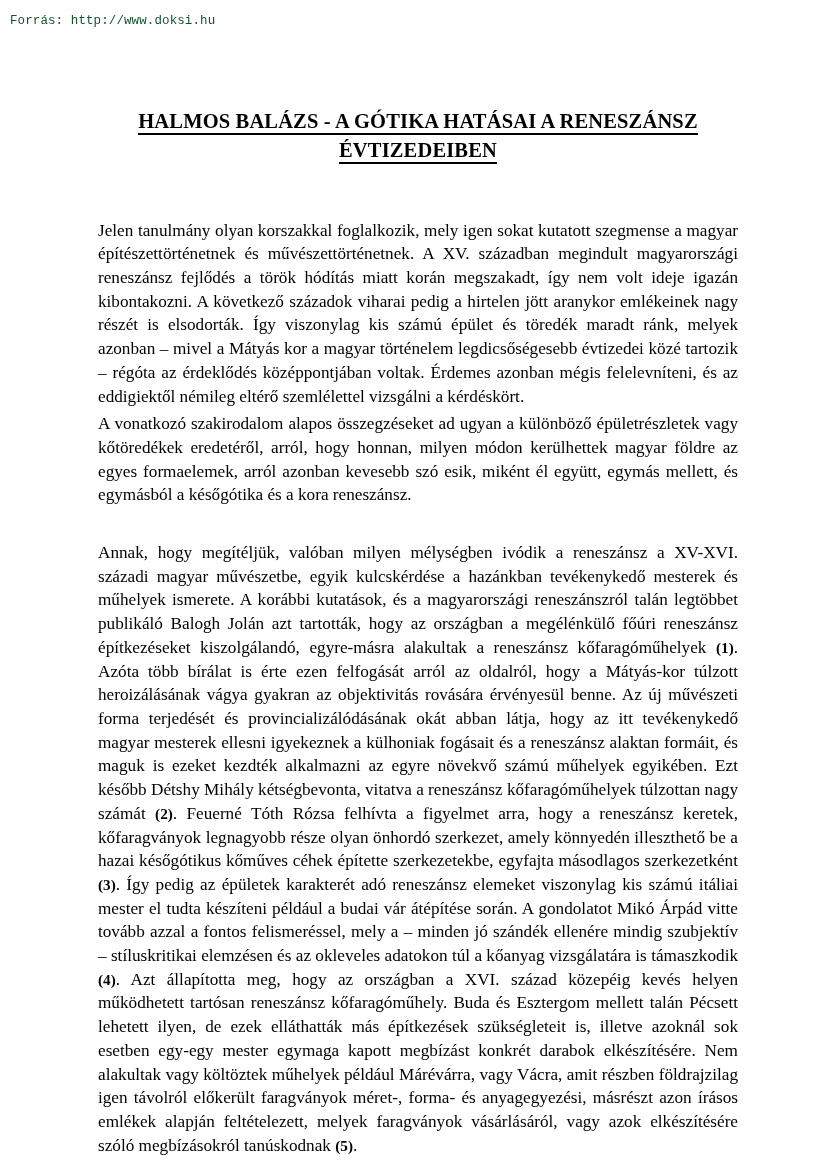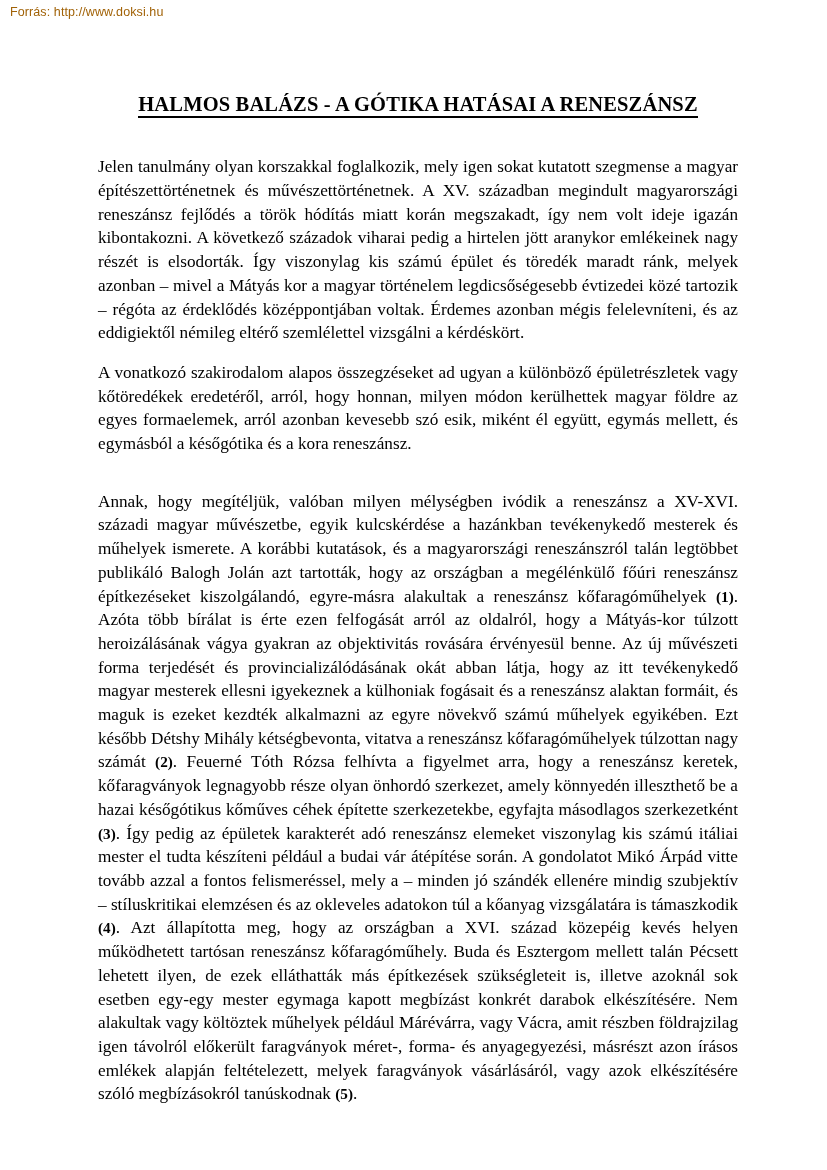--- a/index.html
+++ b/index.html
@@ -12,46 +12,46 @@
     height: 1170px;
     position: relative;
     overflow: hidden;
     font-family: "Liberation Serif", "DejaVu Serif", serif;
     color: #000000;
   }
 
   
   .source-header {
     position: absolute;
-    top: 5px;
+    top: 14px;
     left: 10px;
-    font-family: Liberation Sans, sans-serif;
+    font-family: Liberation Mono, monospace;
     font-size: 12.5px;
     line-height: 1.2;
-    color: #a16207;
+    color: #14532d;
     letter-spacing: 0.1px;
     white-space: nowrap;
   }
 
   
   .page-body {
     position: absolute;
     left: 98px;
     top: 90px;
     width: 640px;
   }
 
   
   .doc-title {
     text-align: center;
     font-weight: bold;
     font-size: 20.5px;
     line-height: 1.43;
     letter-spacing: 0.15px;
-    margin: 0;
+    margin: 17px;
     padding: 0;
   }
   .doc-title .tline {
     display: block;
   }
   .doc-title .tline > span {
     display: inline;
     border-bottom: 2px solid #000;
     padding-bottom: 1px;
   }
@@ -61,21 +61,21 @@
   
   .para {
     text-align: justify;
     text-justify: inter-word;
     font-size: 17.2px;
     line-height: 1.378;
     margin: 0;
     padding: 0;
     hyphens: none;
   }
-  .para + .para { margin-top: 16px; }
+  .para + .para { margin-top: 4px; }
 
   .blank-line {
     height: 34px;
   }
 
   .subhead {
     font-weight: bold;
     font-size: 17.2px;
     line-height: 1.378;
     text-align: left;
@@ -90,20 +90,21 @@
 </style>
 </head>
 <body>
 
 <div class="source-header">Forrás: http://www.doksi.hu</div>
 
 <div class="page-body">
 
   <h1 class="doc-title">
     <span class="tline"><span>HALMOS BALÁZS - A GÓTIKA HATÁSAI A RENESZÁNSZ</span></span>
+    <span class="tline"><span>ÉVTIZEDEIBEN</span></span>
   </h1>
 
   <div class="title-gap"></div>
 
   <p class="para">Jelen tanulmány olyan korszakkal foglalkozik, mely igen sokat kutatott szegmense a magyar építészettörténetnek és művészettörténetnek. A XV. században megindult magyarországi reneszánsz fejlődés a török hódítás miatt korán megszakadt, így nem volt ideje igazán kibontakozni. A következő századok viharai pedig a hirtelen jött aranykor emlékeinek nagy részét is elsodorták. Így viszonylag kis számú épület és töredék maradt ránk, melyek azonban – mivel a Mátyás kor a magyar történelem legdicsőségesebb évtizedei közé tartozik – régóta az érdeklődés középpontjában voltak. Érdemes azonban mégis felelevníteni, és az eddigiektől némileg eltérő szemlélettel vizsgálni a kérdéskört.</p>
 
   <p class="para">A vonatkozó szakirodalom alapos összegzéseket ad ugyan a különböző épületrészletek vagy kőtöredékek eredetéről, arról, hogy honnan, milyen módon kerülhettek magyar földre az egyes formaelemek, arról azonban kevesebb szó esik, miként él együtt, egymás mellett, és egymásból a későgótika és a kora reneszánsz.</p>
 
   <div class="blank-line"></div>
 

